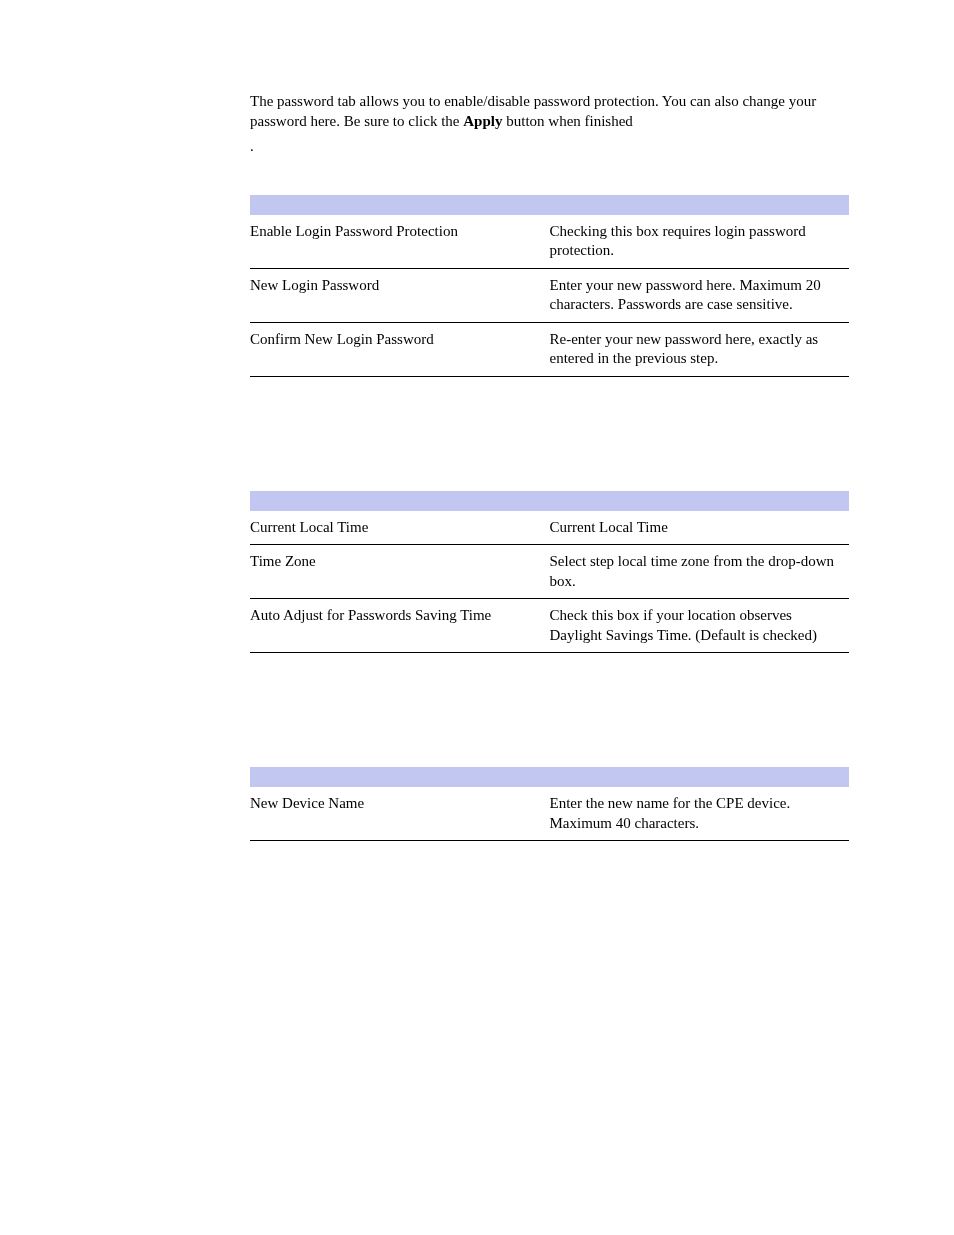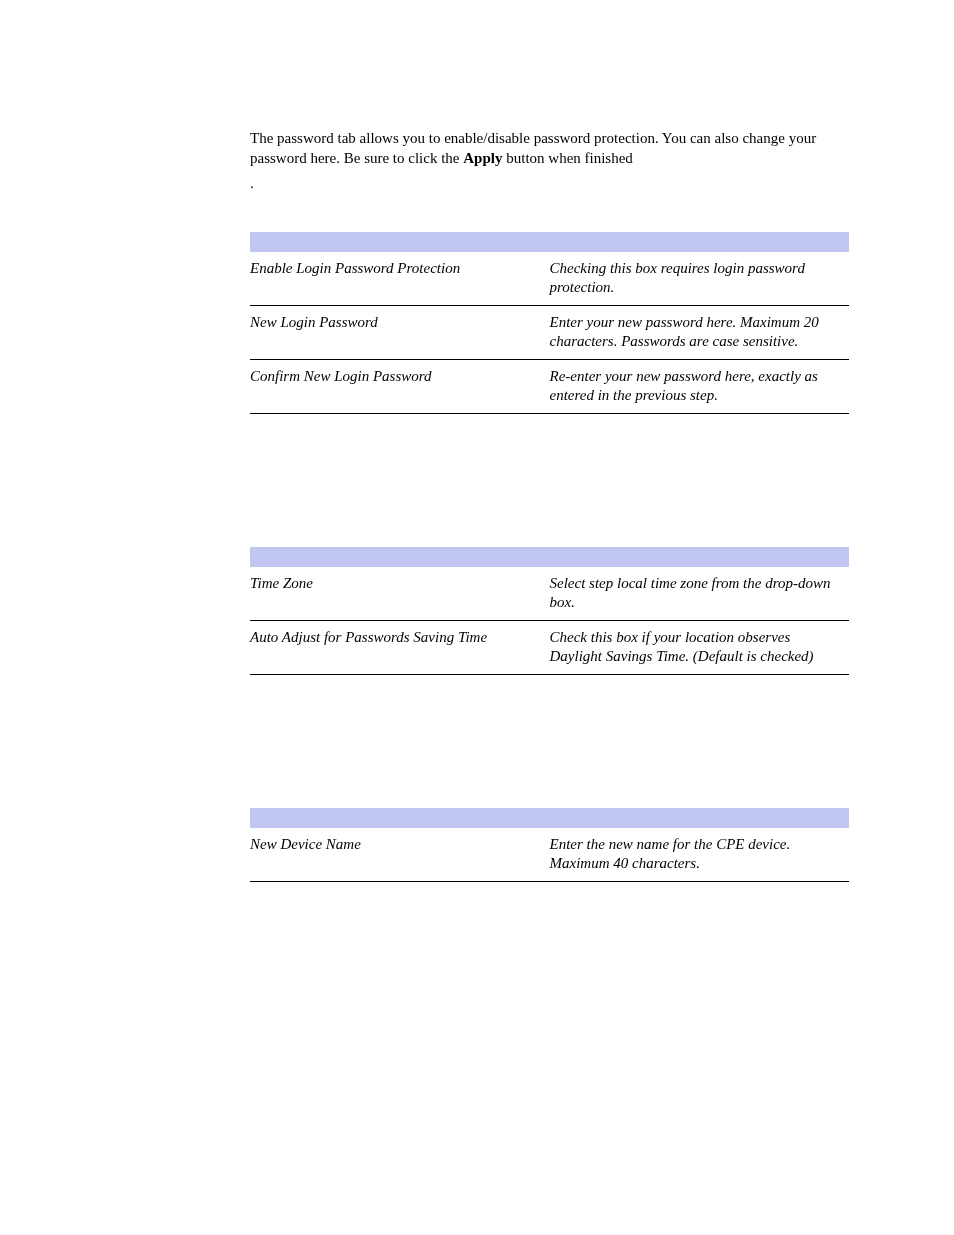--- a/index.html
+++ b/index.html
@@ -5,36 +5,35 @@
   body {
     margin: 0;
     padding: 0;
     background: #ffffff;
     font-family: Georgia, "Times New Roman", serif;
     font-size: 15px;
     color: #000;
     width: 954px;
   }
   .page {
-    padding: 113px 105px 60px 250px;
+    padding: 76px 105px 60px 250px;
   }
   .section-intro {
     line-height: 1.35;
     margin-bottom: 5px;
   }
   .section-intro .bold {
     font-weight: bold;
   }
   .dot { margin-top: 6px; margin-bottom: 40px; }
   .table {
     width: 100%;
     border-collapse: collapse;
-    margin-top: 23px;
+    margin-top: 4px;
     margin-bottom: 58px;
-    font-style: italic;
   }
   .table .hdr td {
     background: #c1c7f0;
     height: 20px;
     padding: 0;
     border: none;
   }
   .table td {
     vertical-align: top;
     padding: 7px 6px 7px 0;
@@ -78,20 +77,24 @@
 
   <div class="gap-large"></div>
 
   <table class="table">
     <tbody>
         <tr class="hdr">
           <td></td>
           <td></td>
         </tr>
     <tr>
+      <td class="col1">Current Local Time</td>
+      <td class="col2">Current Local Time</td>
+    </tr>
+    <tr>
       <td class="col1">Time Zone</td>
       <td class="col2">Select step local time zone from the drop-down box.</td>
     </tr>
     <tr>
       <td class="col1">Auto Adjust for Passwords Saving Time</td>
       <td class="col2">Check this box if your location observes Daylight Savings Time. (Default is checked)</td>
     </tr>
   </tbody>
     </table>
 

